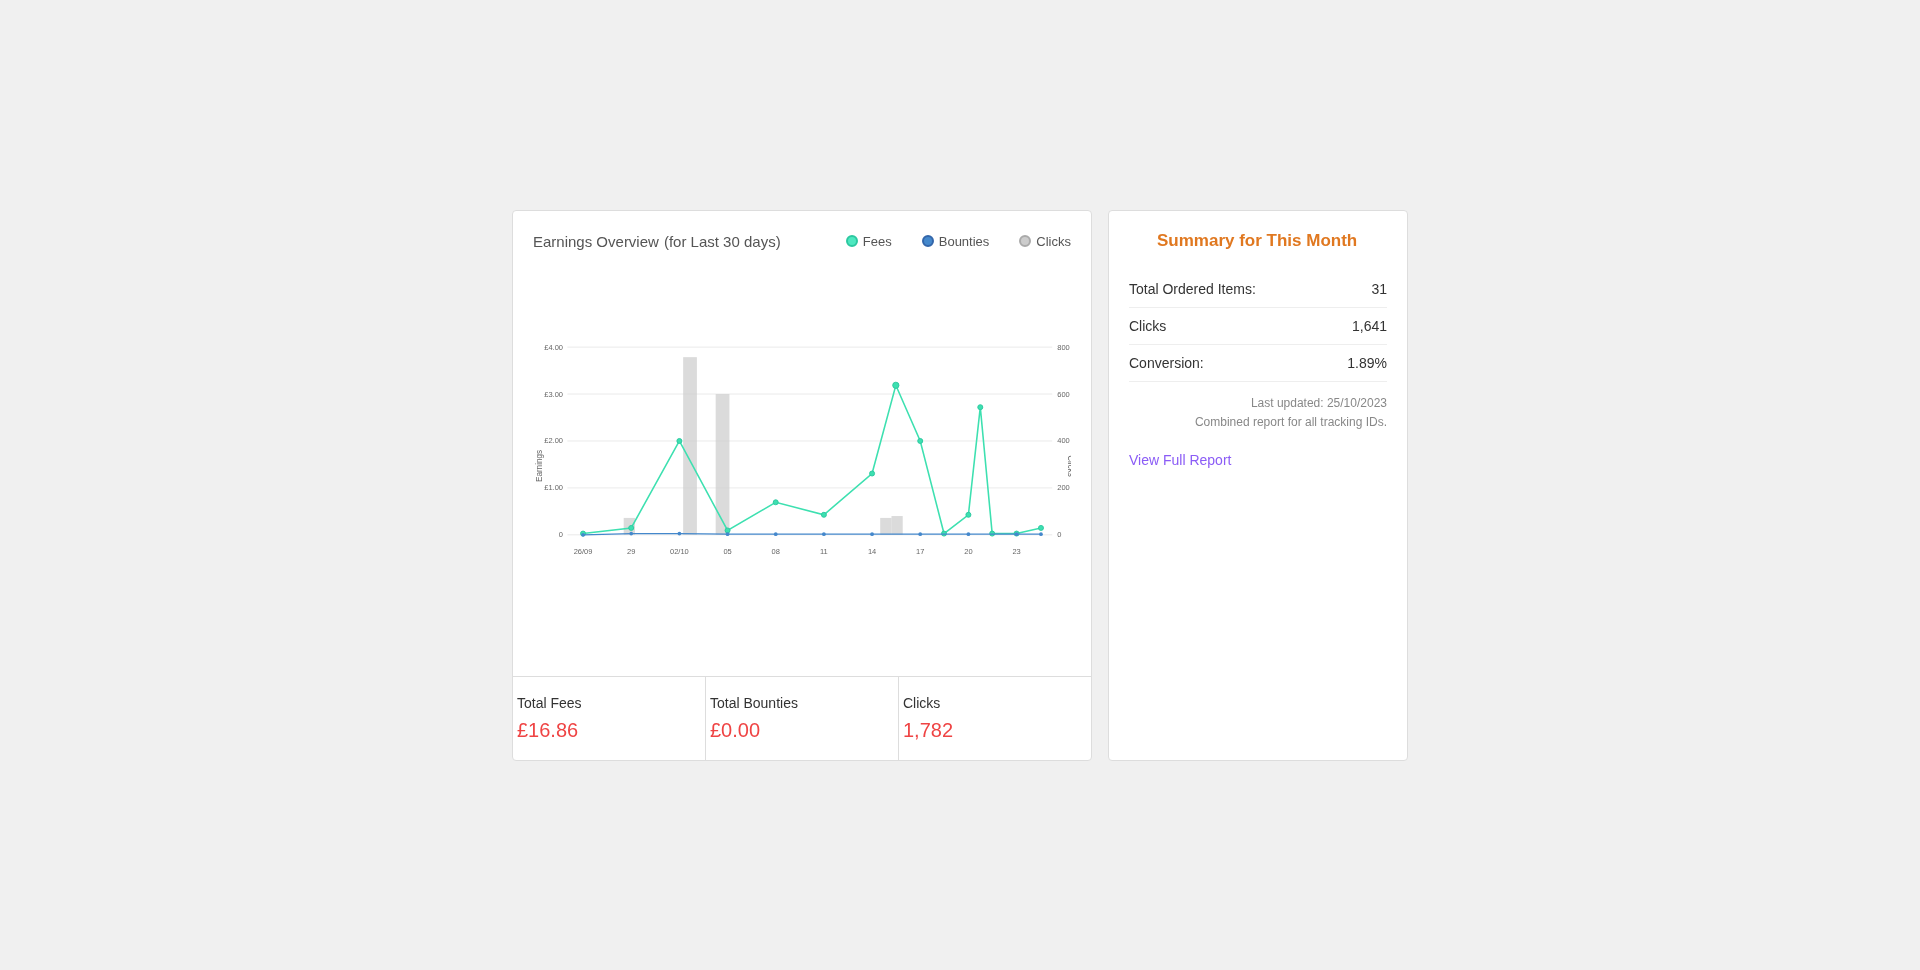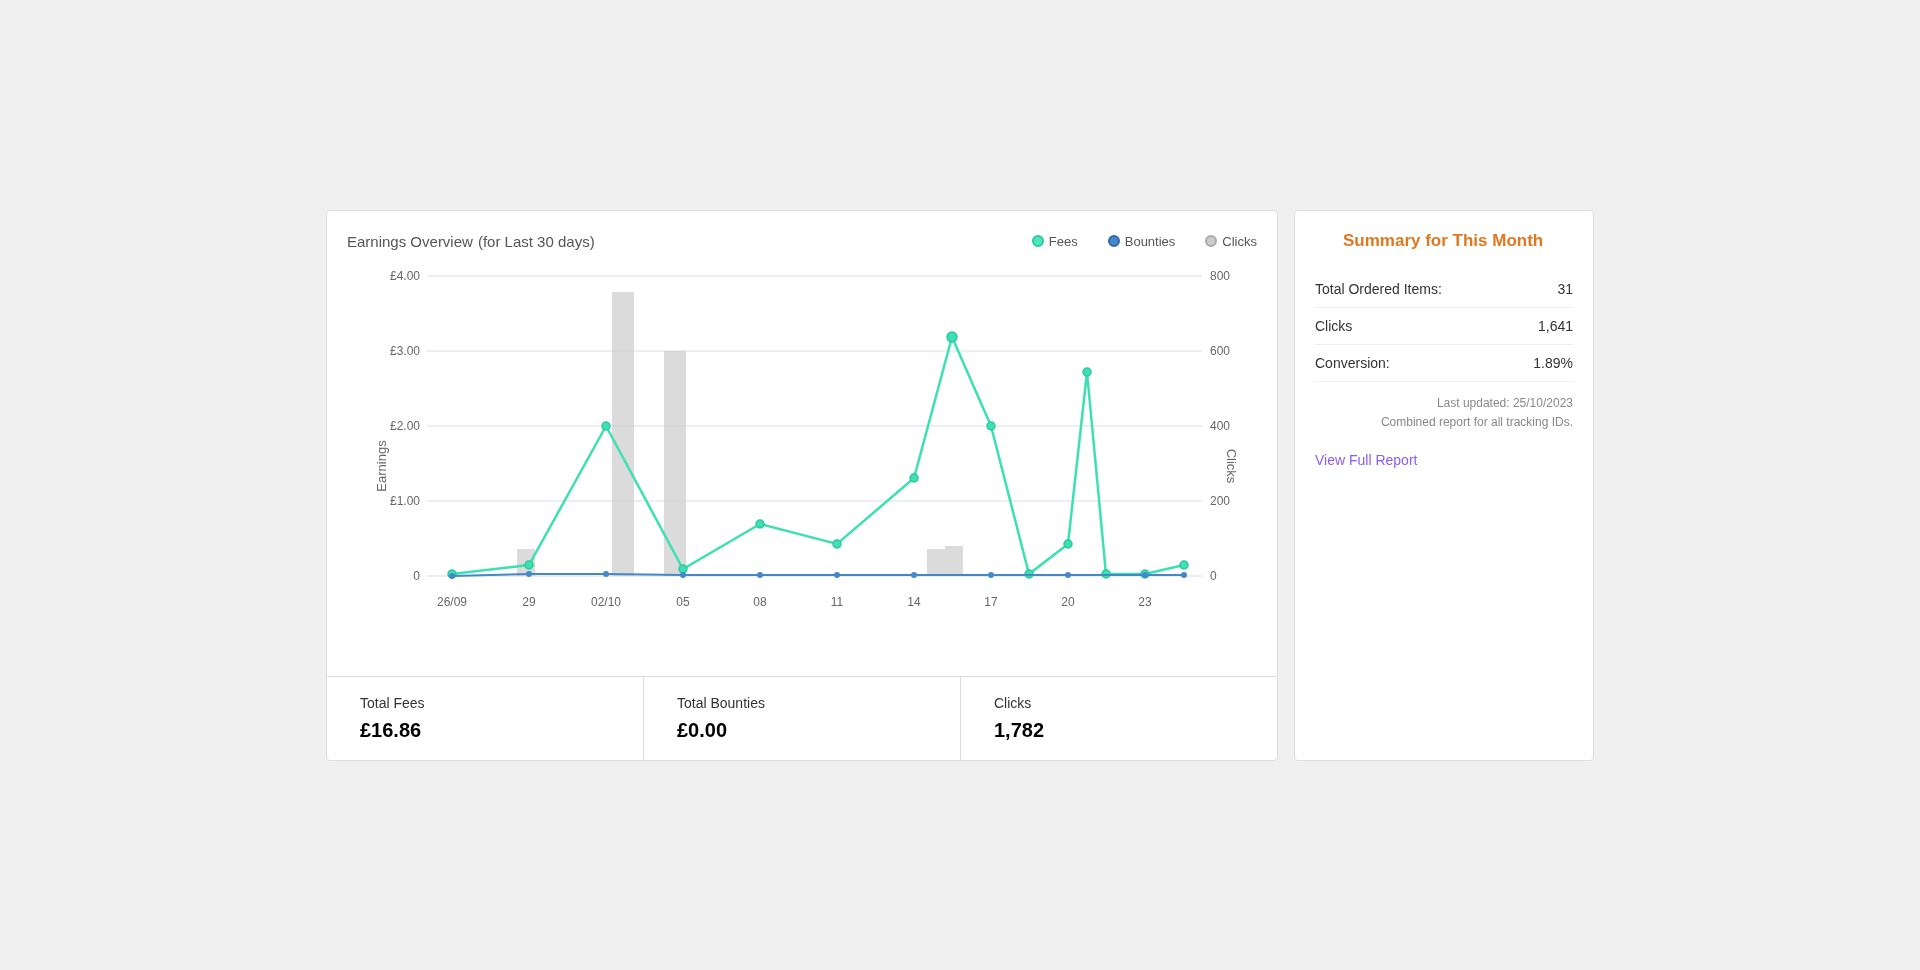--- a/index.html
+++ b/index.html
@@ -10,21 +10,21 @@
       color: #333;
       display: flex;
       justify-content: center;
       align-items: center;
       min-height: 970px;
       padding: 20px;
     }
     .outer-wrapper {
       display: flex;
       gap: 16px;
-      width: 1268px;
+      width: 896px;
     }
     .main-card {
       background: #fff;
       border: 1px solid #ddd;
       border-radius: 4px;
       flex: 1;
       display: flex;
       flex-direction: column;
     }
     .chart-section {
@@ -85,33 +85,33 @@
     .chart-svg {
       width: 100%;
       height: 100%;
     }
     .footer-stats {
       display: flex;
       border-top: 1px solid #ddd;
     }
     .footer-stat {
       flex: 1;
-      padding: 18px 33px;
+      padding: 18px 4px;
       border-right: 1px solid #ddd;
     }
     .footer-stat:last-child { border-right: none; }
     .footer-stat-label {
       font-size: 14px;
       color: #333;
       margin-bottom: 8px;
     }
     .footer-stat-value {
       font-size: 20px;
-      font-weight: bold;
-      color: #000000;
+      font-weight: normal;
+      color: #ef4444;
     }
 
     
     .summary-card {
       background: #fff;
       border: 1px solid #ddd;
       border-radius: 4px;
       width: 300px;
       padding: 20px;
       display: flex;

